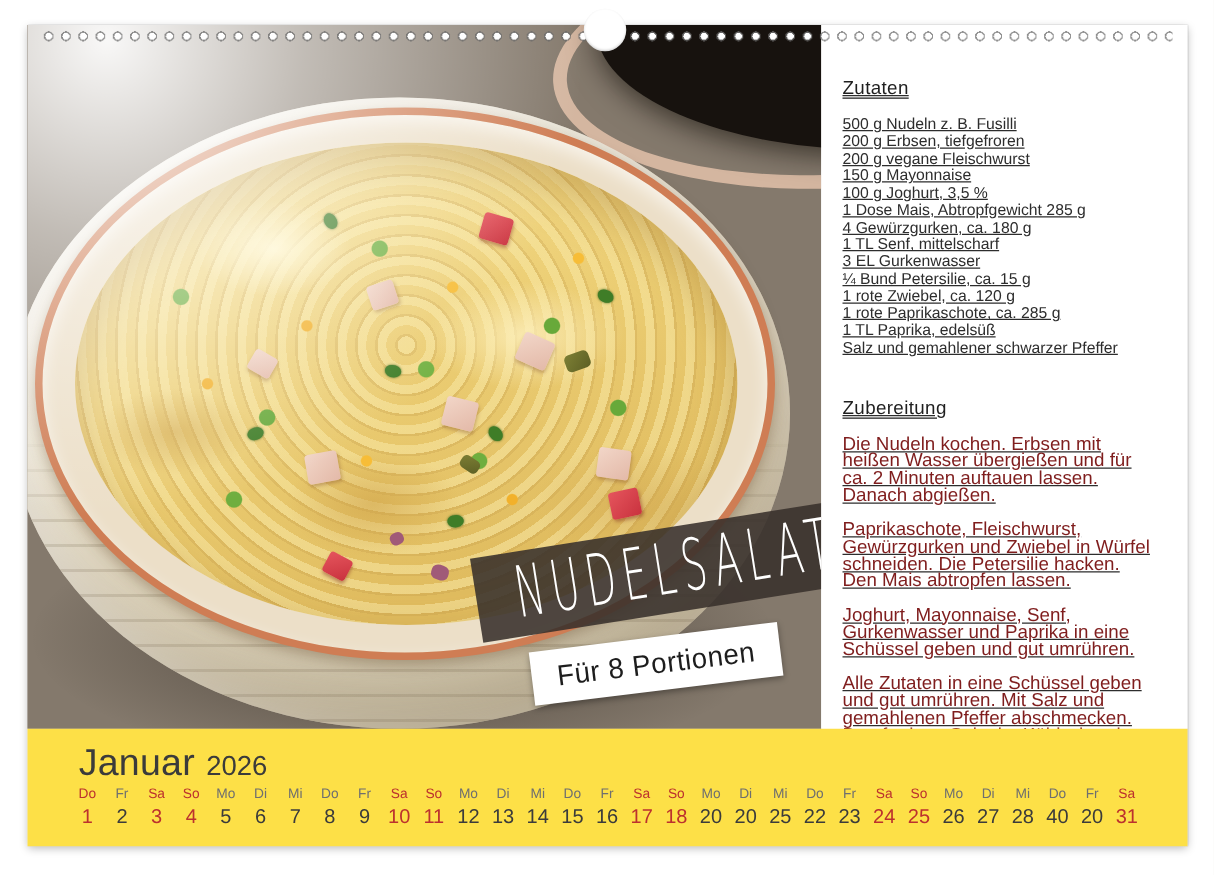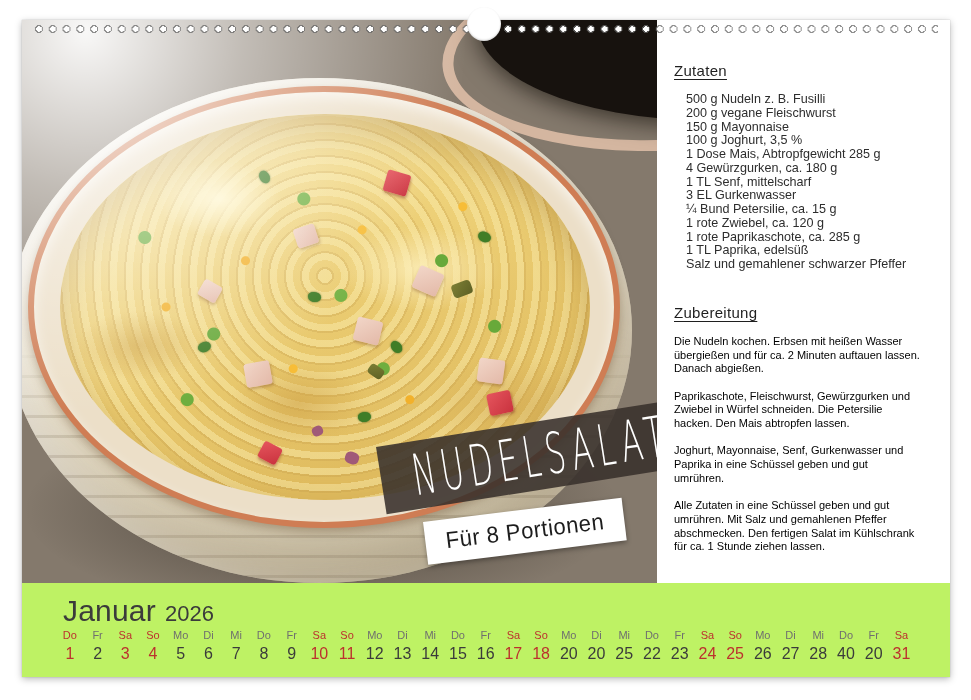--- a/index.html
+++ b/index.html
@@ -77,30 +77,30 @@
     display:flex;align-items:center;justify-content:center;}
   .banner-dark .txt{color:#fff;font-size:40px;font-weight:100;letter-spacing:7px;white-space:nowrap;
     transform:scale(.78,1.42);font-family:"DejaVu Sans",sans-serif;}
   .banner-white{position:absolute;left:401px;top:502px;width:200px;height:43px;background:#fff;
     transform:rotate(-7deg);transform-origin:0 0;box-shadow:0 2px 5px rgba(0,0,0,.35);
     display:flex;align-items:center;justify-content:center;}
   .banner-white .txt{color:#1d1d1d;font-size:23px;letter-spacing:.5px;white-space:nowrap;transform:scaleX(.96);}
 
   
   .panel{position:absolute;left:635px;top:0;width:293px;height:563px;background:#fff;
-    box-sizing:border-box;padding:42px 18px 0 17px;color:#2d2d2d;}
+    box-sizing:border-box;padding:42px 18px 0 17px;color:#2d2d2d;text-decoration:underline;}
   .heading{font-size:15px;color:#1f1f1f;text-decoration:underline;text-underline-offset:3px;
     letter-spacing:.3px;margin:0 0 14px 0;}
-  ul.ing{list-style:none;margin:12px;padding:0;}
+  ul.ing{list-style:none;margin:0;padding:0;}
   ul.ing li{font-size:12.6px;line-height:13.75px;white-space:nowrap;color:#2d2d2d;}
   .heading.second{margin-top:32px;}
-  .paras p{font-size:11px;line-height:13.75px;margin:0 0 13.5px 0;color:#000000;width:247px;}
-
-  
-  .strip{position:absolute;left:0;top:563px;width:928px;height:94px;background:#bef264;box-sizing:border-box;
+  .paras p{font-size:15px;line-height:13.75px;margin:0 0 13.5px 0;color:#7f1d1d;width:247px;}
+
+  
+  .strip{position:absolute;left:0;top:563px;width:928px;height:94px;background:#fde047;box-sizing:border-box;
     padding:11px 0 0 34px;}
   .strip-title{display:flex;align-items:baseline;margin-left:7px;height:33px;}
   .month{font-size:30px;color:#3b3b3b;letter-spacing:.2px;}
   .year{font-size:22px;color:#3b3b3b;margin-left:9px;}
   .days{display:flex;margin-top:2px;}
   .day{width:27.72px;text-align:center;flex:0 0 auto;}
   .day .wd{font-size:11px;font-weight:400;color:#6f6f6f;line-height:13px;}
   .day .num{font-size:16px;color:#3b3b3b;line-height:17px;margin-top:3px;}
   .day.red .wd,.day.red .num{color:#bc312e;}
 
@@ -152,20 +152,21 @@
       </div>
       <div class="banner-white">
         <span class="txt">Für 8 Portionen</span>
       </div>
     </div>
 
     <div class="panel">
       <div class="heading">Zutaten</div>
       <ul class="ing">
           <li class="ing-item">500 g Nudeln z. B. Fusilli</li>
+          <li class="ing-item">200 g Erbsen, tiefgefroren</li>
           <li class="ing-item">200 g vegane Fleischwurst</li>
           <li class="ing-item">150 g Mayonnaise</li>
           <li class="ing-item">100 g Joghurt, 3,5 %</li>
           <li class="ing-item">1 Dose Mais, Abtropfgewicht 285 g</li>
           <li class="ing-item">4 Gewürzgurken, ca. 180 g</li>
           <li class="ing-item">1 TL Senf, mittelscharf</li>
           <li class="ing-item">3 EL Gurkenwasser</li>
           <li class="ing-item">¼ Bund Petersilie, ca. 15 g</li>
           <li class="ing-item">1 rote Zwiebel, ca. 120 g</li>
           <li class="ing-item">1 rote Paprikaschote, ca. 285 g</li>

